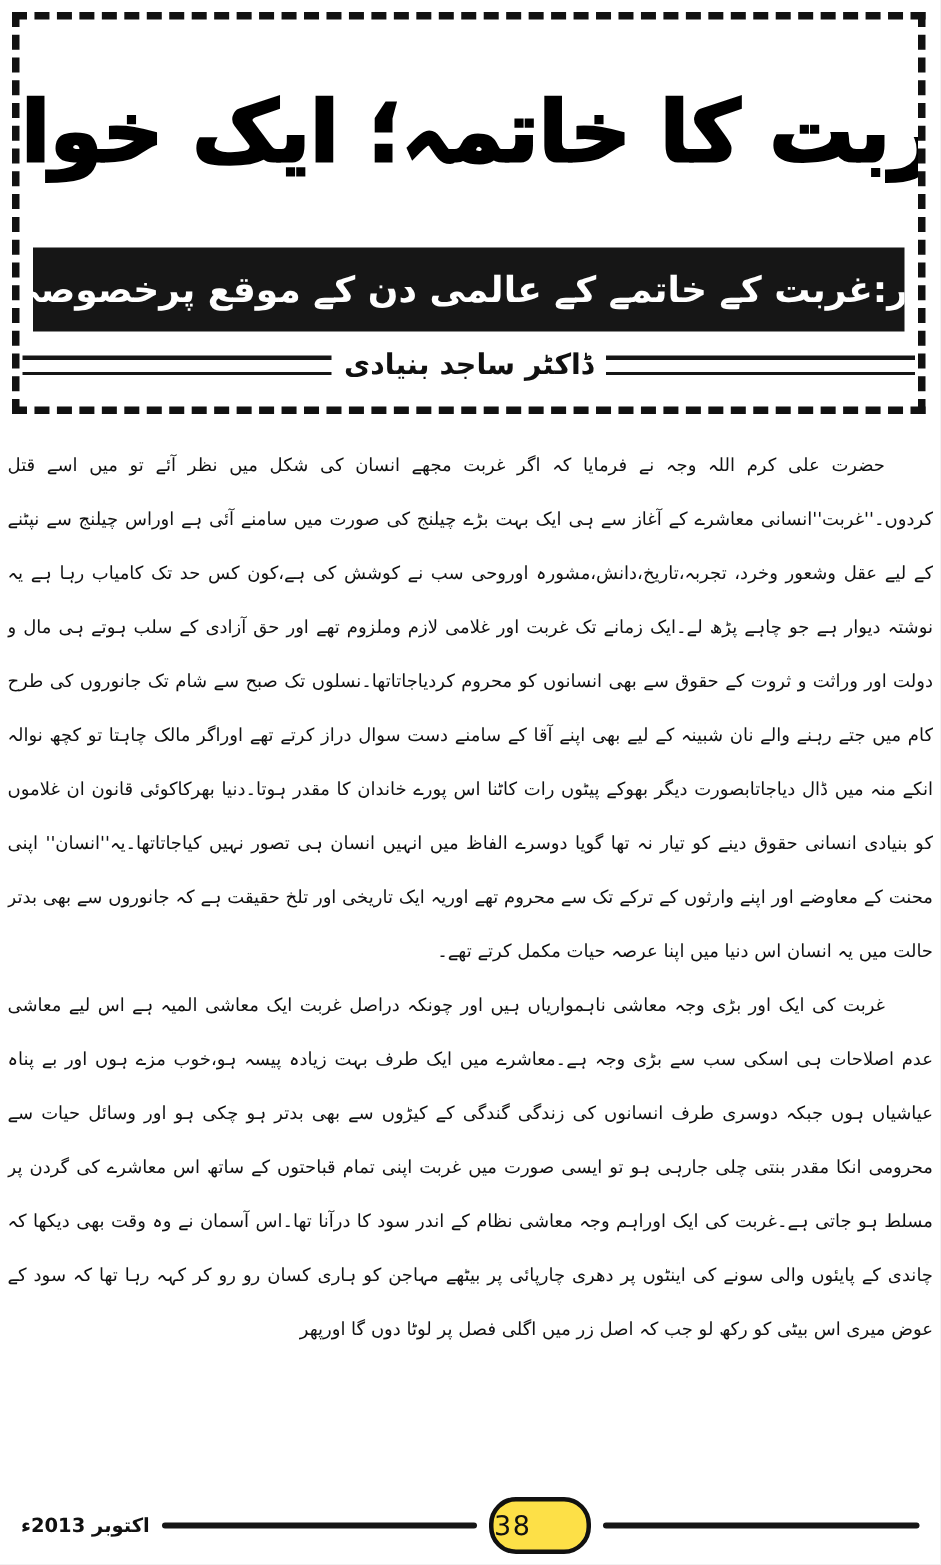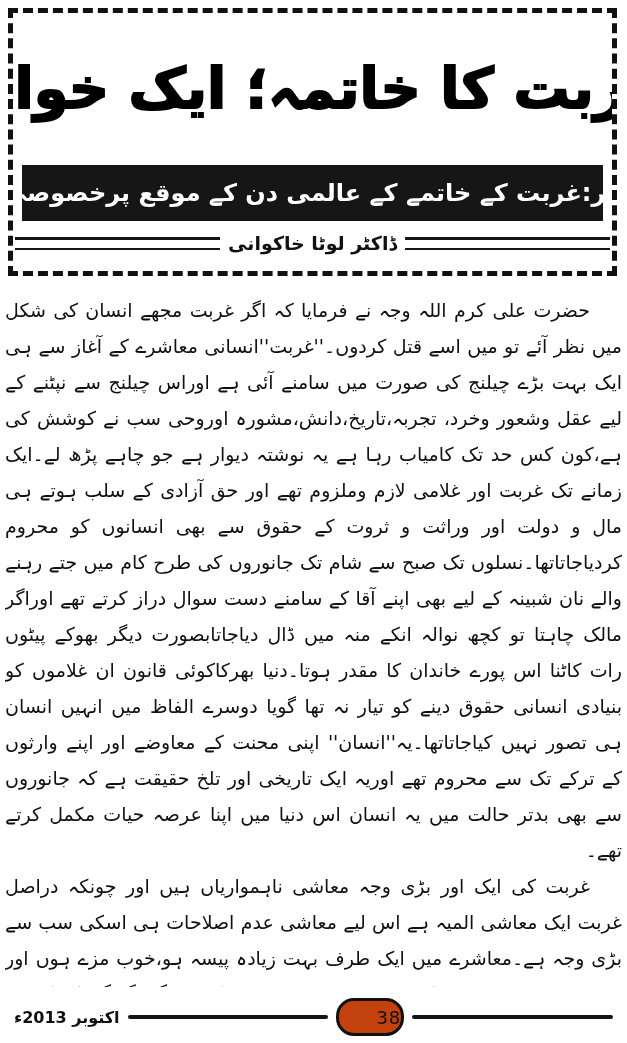--- a/index.html
+++ b/index.html
@@ -28,51 +28,51 @@
   .author-row{
     margin:0 2px;height:44px;display:flex;align-items:center;
   }
   .rule{flex:1 1 auto;height:8px;border-top:3px solid #161616;border-bottom:2px solid #161616;}
   .author-name{
     flex:0 0 auto;padding:0 8px;font-size:19px;font-weight:bold;white-space:nowrap;
   }
   
   .article-body{
     position:absolute;top:292px;left:5px;right:5px;height:695px;overflow:hidden;
-    font-size:19px;line-height:36px;text-align:justify;
+    font-size:12px;line-height:36px;text-align:justify;
   }
   .article-body p{
     margin:0;direction:rtl;text-align:justify;text-indent:32px;
   }
   
   .footer{
     position:absolute;left:0;right:0;bottom:4px;height:44px;
     display:flex;align-items:center;padding:0 14px;box-sizing:border-box;gap:8px;
     direction:rtl;
   }
   .footer .magazine{flex:0 0 auto;font-size:15px;white-space:nowrap;}
   .footer .frule{flex:1 1 auto;height:4px;background:#161616;border-radius:2px;}
   .page-badge{
     flex:0 0 auto;width:62px;height:32px;border:3px solid #111;border-radius:18px;
-    background:#c2410c;display:flex;align-items:center;justify-content:flex-start;
+    background:#fde047;display:flex;align-items:center;justify-content:flex-end;
     font-size:18px;color:#111;letter-spacing:1px;
   }
-  .footer .date{flex:0 0 auto;font-size:16px;font-weight:bold;white-space:nowrap;}
+  .footer .date{flex:0 0 auto;font-size:13px;font-weight:bold;white-space:nowrap;}
 </style>
 </head>
 <body>
 
 <div class="page">
 
   <div class="header-box">
     <div class="title">غربت کا خاتمہ؛ ایک خواب</div>
     <div class="banner">17اکتوبر:غربت کے خاتمے کے عالمی دن کے موقع پرخصوصی تحریر</div>
     <div class="author-row">
       <div class="rule"></div>
-      <div class="author-name">ڈاکٹر لوٹا خاکوانی</div>
+      <div class="author-name">ڈاکٹر ساجد بنیادی</div>
       <div class="rule"></div>
     </div>
   </div>
 
   <div class="article-body">
     <p>حضرت علی کرم اللہ وجہ نے فرمایا کہ اگر غربت مجھے انسان کی شکل میں نظر آئے تو میں اسے قتل کردوں۔''غربت''انسانی معاشرے کے آغاز سے ہی ایک بہت بڑے چیلنج کی صورت میں سامنے آئی ہے اوراس چیلنج سے نپٹنے کے لیے عقل وشعور وخرد، تجربہ،تاریخ،دانش،مشورہ اوروحی سب نے کوشش کی ہے،کون کس حد تک کامیاب رہا ہے یہ نوشتہ دیوار ہے جو چاہے پڑھ لے۔ایک زمانے تک غربت اور غلامی لازم وملزوم تھے اور حق آزادی کے سلب ہوتے ہی مال و دولت اور وراثت و ثروت کے حقوق سے بھی انسانوں کو محروم کردیاجاتاتھا۔نسلوں تک صبح سے شام تک جانوروں کی طرح کام میں جتے رہنے والے نان شبینہ کے لیے بھی اپنے آقا کے سامنے دست سوال دراز کرتے تھے اوراگر مالک چاہتا تو کچھ نوالہ انکے منہ میں ڈال دیاجاتابصورت دیگر بھوکے پیٹوں رات کاٹنا اس پورے خاندان کا مقدر ہوتا۔دنیا بھرکاکوئی قانون ان غلاموں کو بنیادی انسانی حقوق دینے کو تیار نہ تھا گویا دوسرے الفاظ میں انہیں انسان ہی تصور نہیں کیاجاتاتھا۔یہ''انسان'' اپنی محنت کے معاوضے اور اپنے وارثوں کے ترکے تک سے محروم تھے اوریہ ایک تاریخی اور تلخ حقیقت ہے کہ جانوروں سے بھی بدتر حالت میں یہ انسان اس دنیا میں اپنا عرصہ حیات مکمل کرتے تھے۔</p>
     <p>غربت کی ایک اور بڑی وجہ معاشی ناہمواریاں ہیں اور چونکہ دراصل غربت ایک معاشی المیہ ہے اس لیے معاشی عدم اصلاحات ہی اسکی سب سے بڑی وجہ ہے۔معاشرے میں ایک طرف بہت زیادہ پیسہ ہو،خوب مزے ہوں اور بے پناہ عیاشیاں ہوں جبکہ دوسری طرف انسانوں کی زندگی گندگی کے کیڑوں سے بھی بدتر ہو چکی ہو اور وسائل حیات سے محرومی انکا مقدر بنتی چلی جارہی ہو تو ایسی صورت میں غربت اپنی تمام قباحتوں کے ساتھ اس معاشرے کی گردن پر مسلط ہو جاتی ہے۔غربت کی ایک اوراہم وجہ معاشی نظام کے اندر سود کا درآنا تھا۔اس آسمان نے وہ وقت بھی دیکھا کہ چاندی کے پایئوں والی سونے کی اینٹوں پر دھری چارپائی پر بیٹھے مہاجن کو ہاری کسان رو رو کر کہہ رہا تھا کہ سود کے عوض میری اس بیٹی کو رکھ لو جب کہ اصل زر میں اگلی فصل پر لوٹا دوں گا اورپھر</p>
   </div>
 
   <div class="footer">

